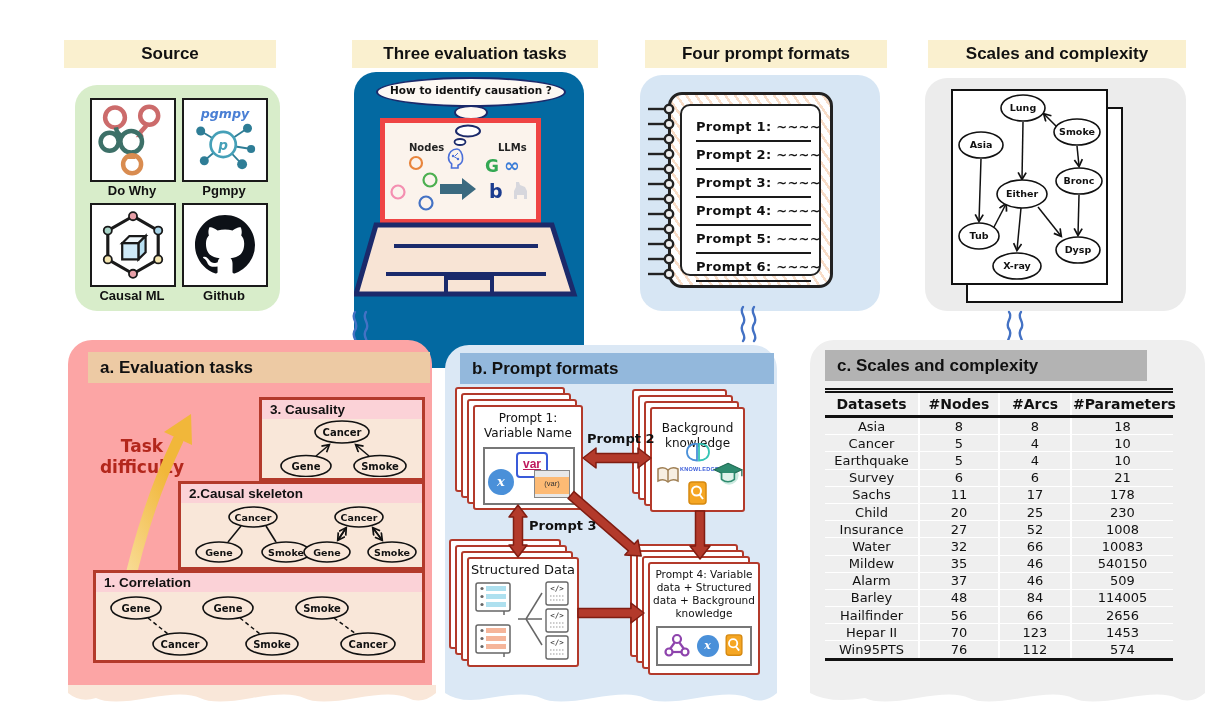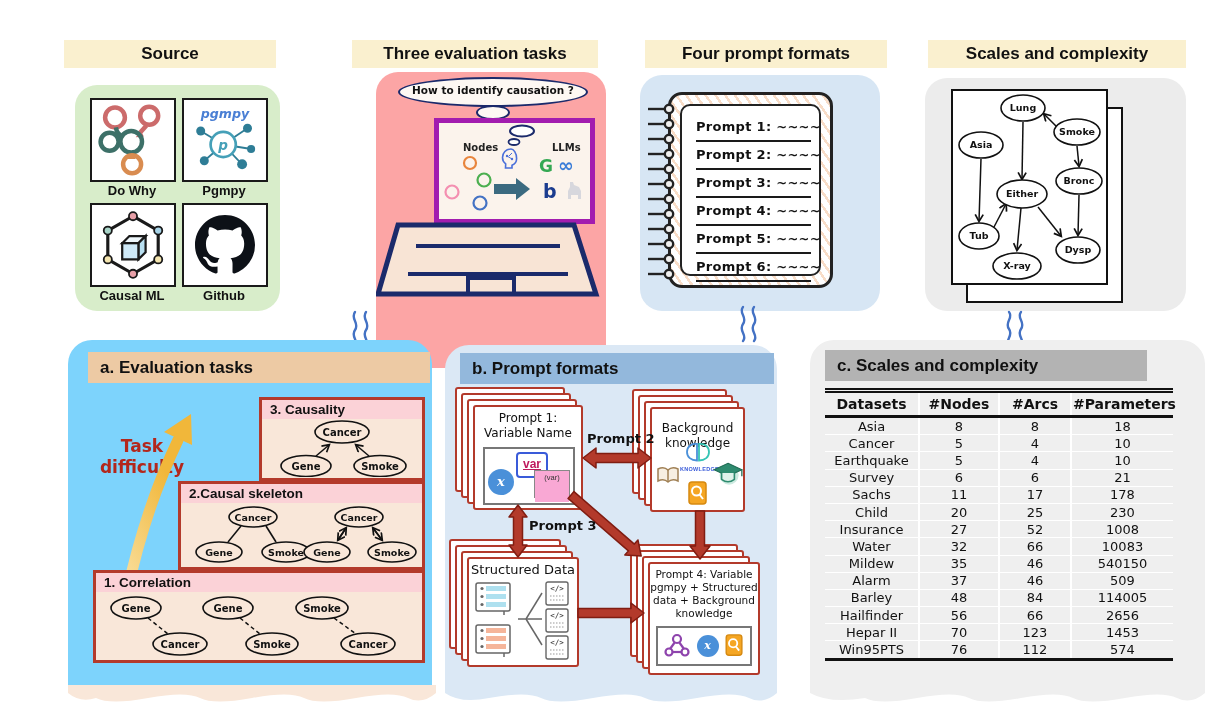--- a/index.html
+++ b/index.html
@@ -114,28 +114,28 @@
   <div class="abs" style="left:107px;top:118px;">
     <div class="tile">
       <svg width="60" height="60" viewBox="0 0 16 16">
         <path fill="#0d1117" d="M8 0C3.58 0 0 3.58 0 8c0 3.54 2.29 6.53 5.47 7.59.4.07.55-.17.55-.38 0-.19-.01-.82-.01-1.49-2.01.37-2.53-.49-2.69-.94-.09-.23-.48-.94-.82-1.13-.28-.15-.68-.52-.01-.53.63-.01 1.08.58 1.23.82.72 1.21 1.87.87 2.33.66.07-.52.28-.87.51-1.07-1.78-.2-3.64-.89-3.64-3.95 0-.87.31-1.59.82-2.15-.08-.2-.36-1.02.08-2.12 0 0 .67-.21 2.2.82.64-.18 1.32-.27 2-.27s1.36.09 2 .27c1.53-1.04 2.2-.82 2.2-.82.44 1.1.16 1.92.08 2.12.51.56.82 1.27.82 2.15 0 3.07-1.87 3.75-3.65 3.95.29.25.54.73.54 1.48 0 1.07-.01 1.93-.01 2.2 0 .21.15.46.55.38A8.01 8.01 0 0 0 16 8c0-4.42-3.58-8-8-8z"></path>
       </svg>
     </div>
     <div class="tile-label" style="width:84px;">Github</div>
   </div>
 </div>
 
-<div class="abs round-box" style="left:376px;top:72px;width:230px;height:296px;background:#fca5a5;">
+<div class="abs round-box" style="left:354px;top:72px;width:230px;height:296px;background:#0369a1;">
   <div class="abs" style="left:22px;top:5px;width:186px;height:26px;border:2px solid #1b2a6b;border-radius:50%;background:#fdf8f3;
        text-align:center;line-height:23px;font-size:10.5px;font-weight:bold;">
     <span class="comic" style="font-family:'DejaVu Sans',sans-serif;">How to identify causation ?</span>
   </div>
   <div class="abs" style="left:100px;top:33px;width:30px;height:11px;border:2px solid #1b2a6b;border-radius:50%;background:#fdf8f3;"></div>
 
-  <div class="abs" style="left:26px;top:46px;width:161px;height:106px;border:5px solid #a21caf;background:#fbf3ec;box-sizing:border-box;margin-left:32px;">
+  <div class="abs" style="left:26px;top:46px;width:161px;height:106px;border:5px solid #ef4444;background:#fbf3ec;box-sizing:border-box;">
     <svg width="151" height="96" viewBox="0 0 151 96">
       <ellipse cx="83" cy="8" rx="12" ry="5.5" fill="#fff" stroke="#1b2a6b" stroke-width="2"></ellipse>
       <ellipse cx="75" cy="19" rx="5.5" ry="3" fill="#fff" stroke="#1b2a6b" stroke-width="1.8"></ellipse>
       <g>
         <path d="M72,26 c-5,0 -8.5,4 -8.5,8.5 0,3 1.3,5 3.2,6.3 L66.5,45 h6.5 v-2.8 c2.8,-1 4.6,-3.2 4.6,-6.7 0,-5.5 -3.1,-9.5 -5.6,-9.5 z" fill="none" stroke="#4a6fd9" stroke-width="1.6"></path>
         <circle cx="68" cy="33" r="1.2" fill="#4a6fd9"></circle>
         <circle cx="73" cy="36" r="1.2" fill="#4a6fd9"></circle>
         <path d="M68,33 l5,3 m0,-6 l-3,3" stroke="#4a6fd9" stroke-width="1"></path>
       </g>
       <text x="24" y="28" font-size="10" font-weight="bold" fill="#222" font-family="DejaVu Sans, sans-serif">Nodes</text>
@@ -254,21 +254,21 @@
     <path d="M19,2 C14,8 24,12 19,19 C14,26 24,30 19,36"></path>
   </g>
 </svg>
 <svg class="abs" style="left:1000px;top:310px;" width="30" height="38" viewBox="0 0 30 38">
   <g stroke="#4472c4" stroke-width="2.4" fill="none" stroke-linecap="round">
     <path d="M9,2 C14,8 4,12 9,19 C14,26 4,30 9,36"></path>
     <path d="M21,2 C16,8 26,12 21,19 C16,26 26,30 21,36"></path>
   </g>
 </svg>
 
-<div class="abs" style="left:68px;top:340px;width:364px;height:345px;background:#7dd3fc;border-radius:24px 24px 0 0;">
+<div class="abs" style="left:68px;top:340px;width:364px;height:345px;background:#fca5a5;border-radius:24px 24px 0 0;">
   <div class="abs band" style="left:20px;top:12px;width:330px;height:31px;background:#edcaa4;">a. Evaluation tasks</div>
 
   <div class="abs comic" style="left:14px;top:96px;width:120px;text-align:center;color:#b3271c;font-weight:bold;font-size:17px;line-height:1.25;">
     <div>Task</div>
     <div>difficulty</div>
   </div>
 
   <svg class="abs" style="left:30px;top:48px;" width="120" height="300" viewBox="0 0 120 300">
     <path d="M17,267 C28,200 45,125 80,52" stroke="url(#ygrad)" stroke-width="11" fill="none" stroke-linecap="round"></path>
     <polygon points="93,26 94,57 66,44" fill="#f1b73a"></polygon>
@@ -378,21 +378,21 @@
       <div class="pcard-title" style="font-size:12px;margin-top:4px;">
         <div>Prompt 1:</div>
         <div>Variable Name</div>
       </div>
       <div class="abs" style="left:8px;top:40px;width:88px;height:54px;border:2px solid #777;">
         <div class="abs" style="left:3px;top:20px;width:26px;height:26px;border-radius:50%;background:#4a90d9;color:#fff;
              font-style:italic;font-weight:bold;font-size:13px;text-align:center;line-height:26px;font-family:'DejaVu Serif',serif;">x</div>
         <div class="abs" style="left:31px;top:3px;width:28px;height:22px;border:2.5px solid #3a5bd9;border-radius:4px;
              color:#be185d;font-weight:bold;font-size:12px;text-align:center;line-height:21px;text-decoration:underline;">var</div>
         <div class="abs" style="right:3px;top:21px;width:34px;height:26px;border:1.5px solid #888;background:#e8e8e8;">
-          <div style="margin-top:0;height:31px;background:#f9a8d4;font-size:7.5px;text-align:center;line-height:13px;color:#333;">(var)</div>
+          <div style="margin-top:6px;height:17px;background:#fdba74;font-size:7.5px;text-align:center;line-height:13px;color:#333;">(var)</div>
         </div>
       </div>
     </div>
   </div>
 
   <div class="abs" style="left:187px;top:44px;width:113px;height:123px;">
     <div class="layer" style="left:0;top:0;width:95px;height:105px;"></div>
     <div class="layer" style="left:6px;top:6px;width:95px;height:105px;"></div>
     <div class="layer" style="left:12px;top:12px;width:95px;height:105px;"></div>
     <div class="pcard" style="left:18px;top:18px;width:95px;height:105px;">
@@ -482,21 +482,21 @@
     </div>
   </div>
 
   <div class="abs" style="left:185px;top:199px;width:126px;height:131px;">
     <div class="layer" style="left:0;top:0;width:108px;height:113px;"></div>
     <div class="layer" style="left:6px;top:6px;width:108px;height:113px;"></div>
     <div class="layer" style="left:12px;top:12px;width:108px;height:113px;"></div>
     <div class="pcard" style="left:18px;top:18px;width:112px;height:113px;">
       <div class="pcard-title" style="font-size:10.5px;margin-top:4px;">
         <div>Prompt 4: Variable</div>
-        <div>pgmpy + Structured</div>
+        <div>data + Structured</div>
         <div>data + Background</div>
         <div>knowledge</div>
       </div>
       <div class="abs" style="left:6px;top:62px;width:92px;height:36px;border:2px solid #777;display:flex;align-items:center;justify-content:space-evenly;">
         <svg width="26" height="26" viewBox="0 0 26 26">
           <g stroke="#8e44ad" stroke-width="2.2" fill="none">
             <line x1="11" y1="9" x2="6" y2="16"></line>
               <line x1="15" y1="9" x2="20" y2="16"></line>
               <line x1="8.5" y1="19" x2="17.5" y2="19"></line>
           </g>

